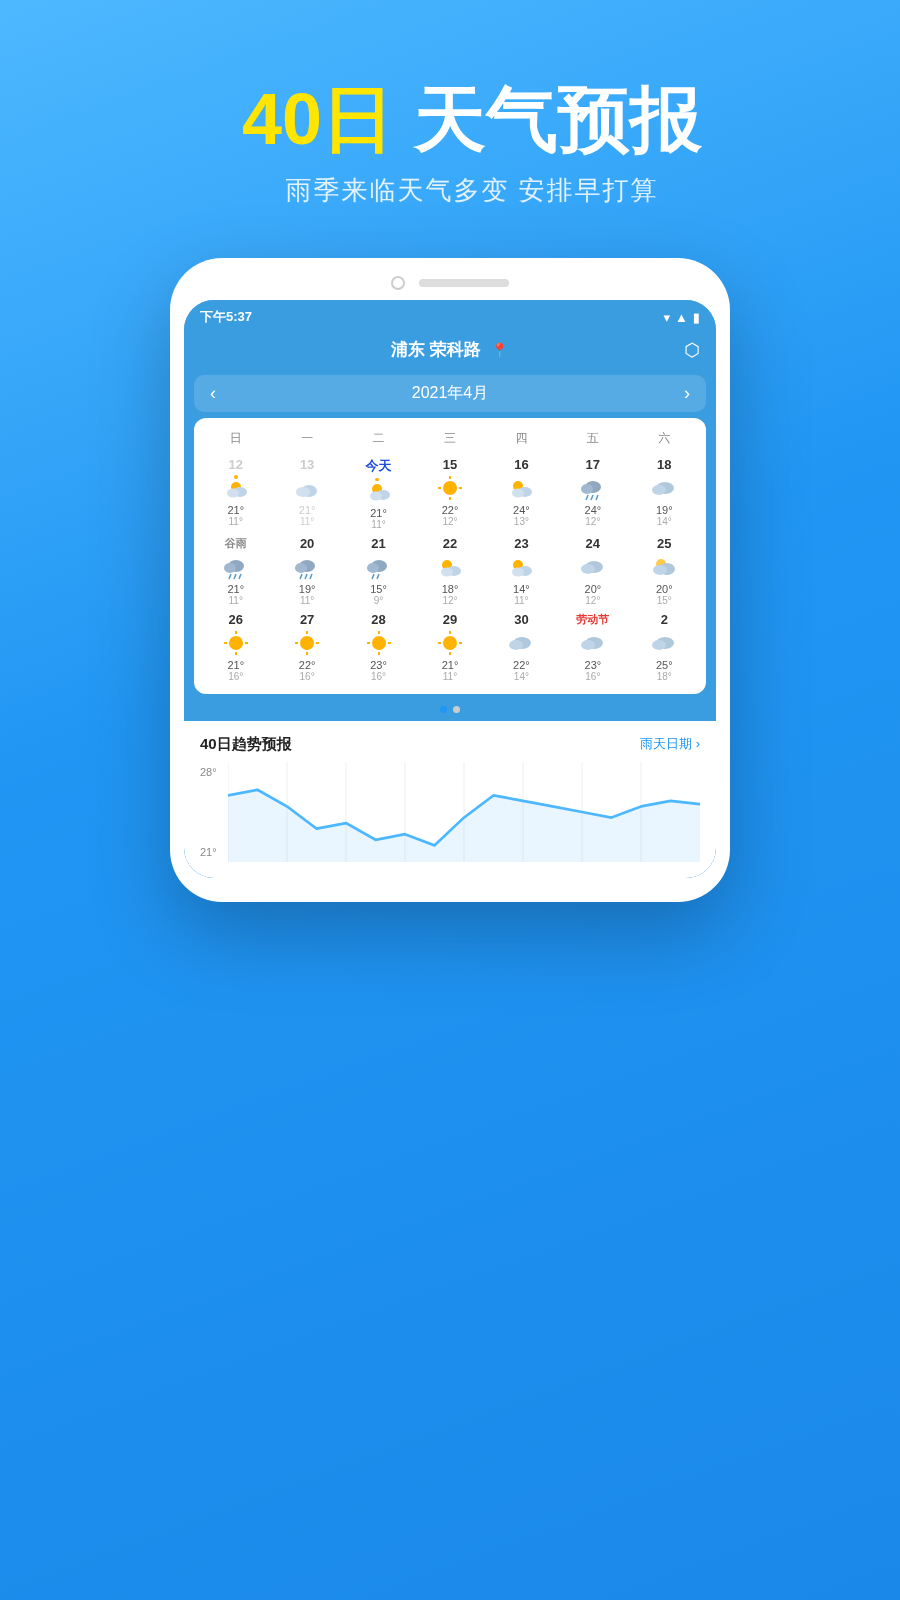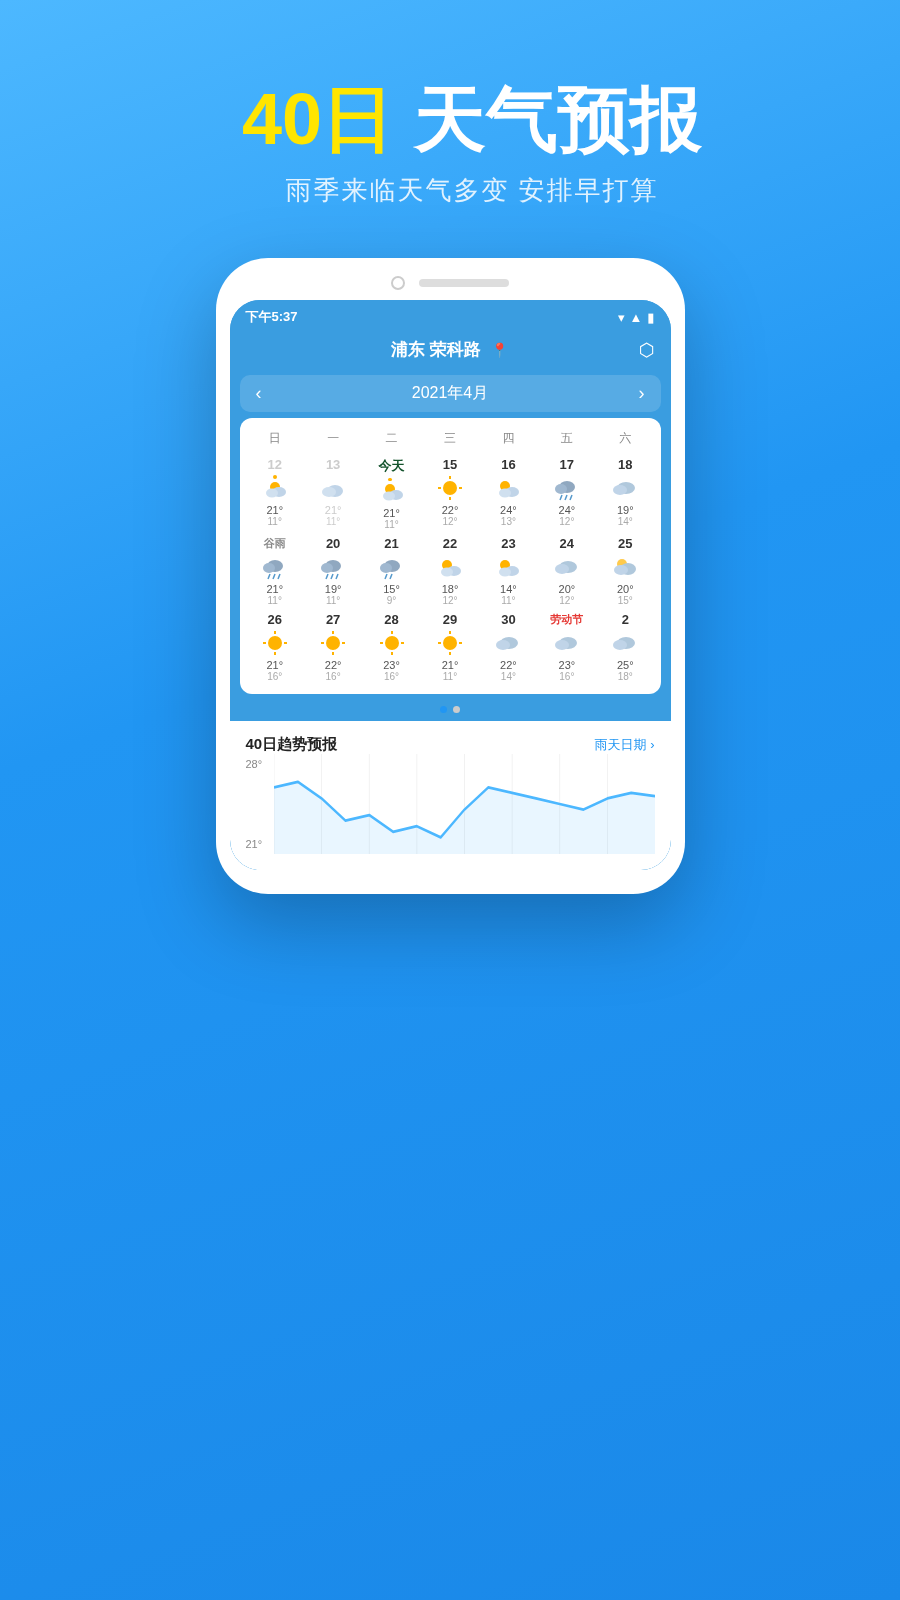--- a/index.html
+++ b/index.html
@@ -37,21 +37,21 @@
       letter-spacing: 2px;
     }
 
     
     .phone-wrap {
       display: flex;
       justify-content: center;
       margin-top: 20px;
     }
     .phone {
-      width: 469px;
+      width: 560px;
       background: #fff;
       border-radius: 52px;
       box-shadow: 0 30px 80px rgba(0,0,0,0.25);
       padding: 18px 14px 24px;
       position: relative;
     }
     .phone-notch-bar {
       display: flex;
       align-items: center;
       justify-content: center;
@@ -150,21 +150,21 @@
       align-items: center;
       padding: 2px 0;
     }
     .cal-day {
       font-size: 13px;
       font-weight: 600;
       color: #333;
       margin-bottom: 2px;
     }
     .cal-day.today {
-      color: #14532d;
+      color: #1d4ed8;
     }
     .cal-day.special {
       color: #888;
       font-size: 11px;
     }
     .cal-day.holiday {
       color: #e53935;
       font-size: 11px;
     }
     .weather-icon {
@@ -188,21 +188,22 @@
 
     
     .bottom-panel {
       background: #fff;
       border-radius: 0 0 30px 30px;
       padding: 14px 16px 16px;
     }
     .trend-header {
       display: flex;
       justify-content: space-between;
-      align-items: center;
+      align-items: flex-start;
+      margin-bottom: 8px;
     }
     .trend-title { font-size: 15px; font-weight: 700; color: #222; }
     .rain-link { font-size: 13px; color: #2196f3; }
 
     .trend-summary {
       text-align: center;
       font-size: 22px;
       font-weight: 700;
       color: #222;
       margin: 6px 0;

